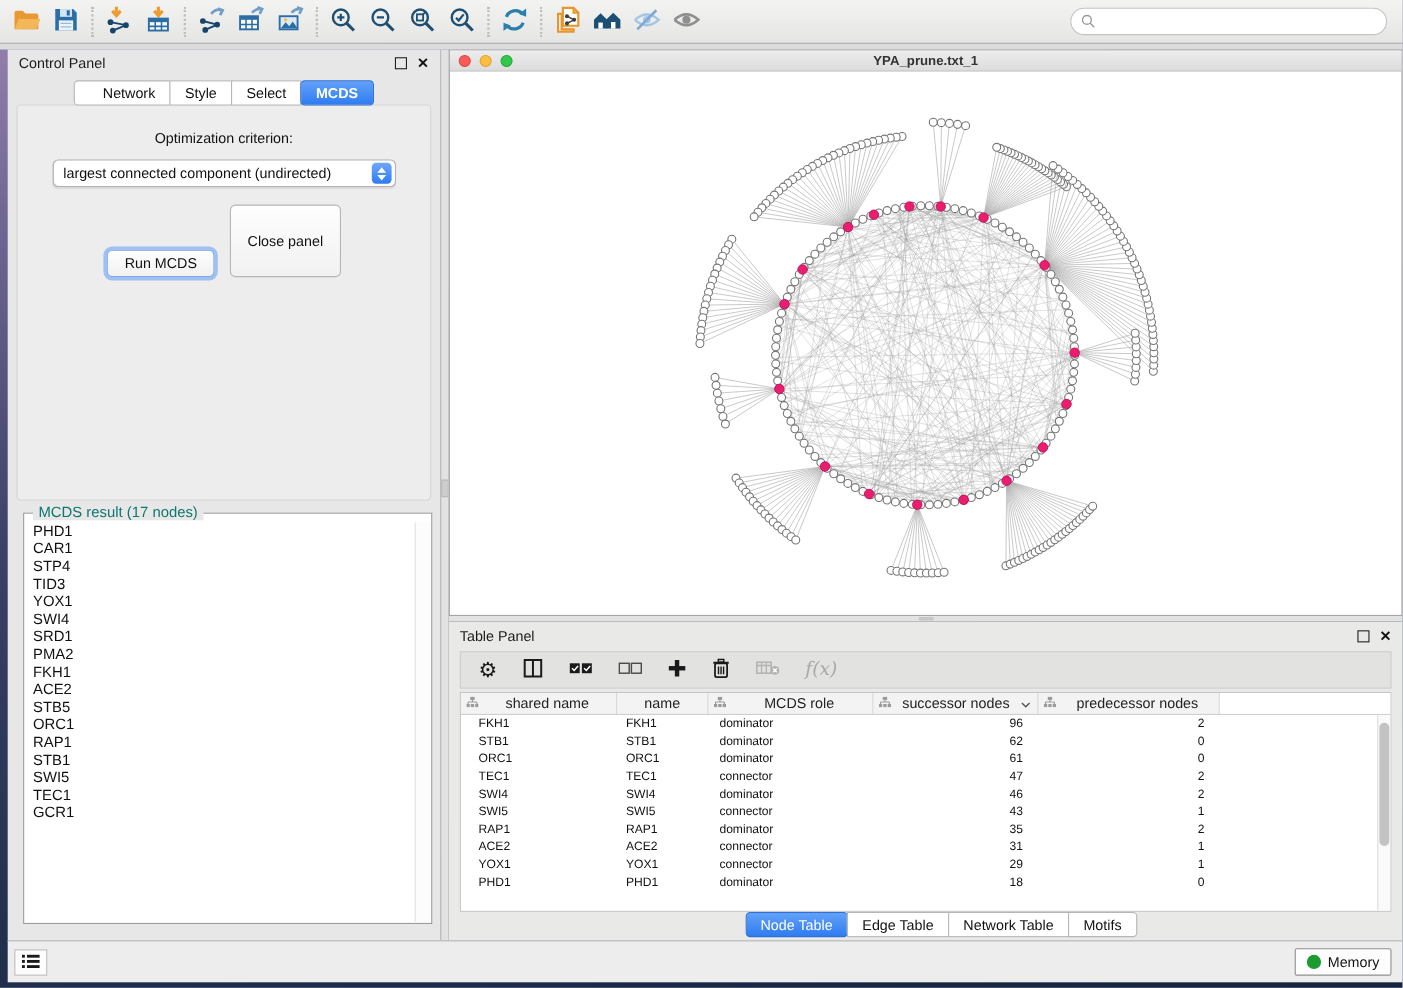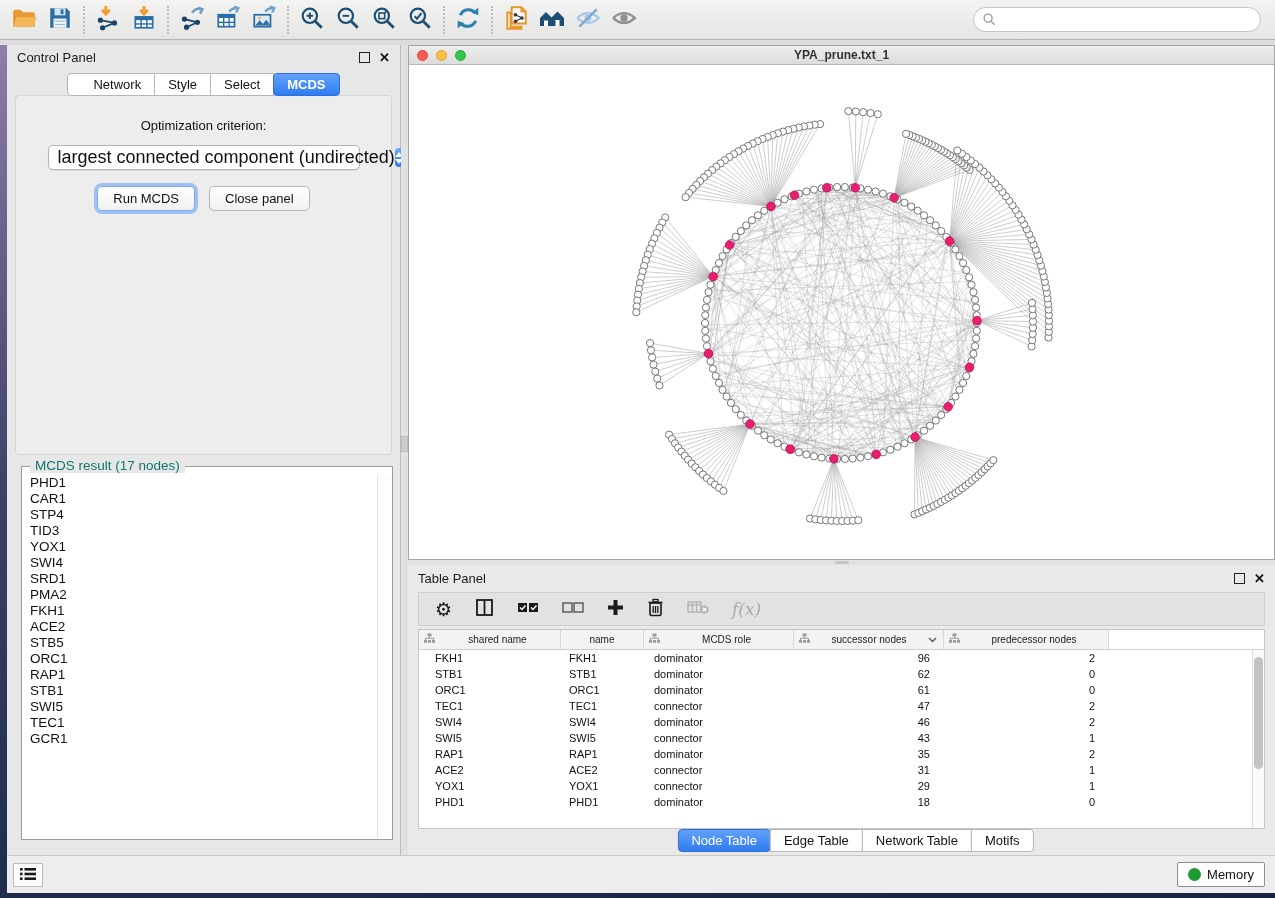--- a/index.html
+++ b/index.html
@@ -28,29 +28,29 @@
   .close-ico{font-size:13px;font-weight:bold;color:#111;line-height:1;}
   .cp-tabs{display:flex;justify-content:center;margin-top:4px;position:relative;z-index:2;}
   .cptab{background:#fff;border:1px solid #b6b6b6;padding:3px 13px;font-size:13px;margin-left:-1px;color:#111;}
   .cptab:first-child{border-radius:4px 0 0 4px;margin-left:0;padding-left:25px;}
   .cptab.last{border-radius:0 4px 4px 0;}
   .cptab.sel{background:linear-gradient(#62a1f8,#2f7cf1);color:#fff;border:1px solid #2e6fd8;border-radius:4px;font-weight:bold;}
   .cp-inner{position:absolute;left:8px;right:8px;top:50px;height:358px;background:#ededed;border:1px solid #d6d6d6;border-radius:4px;}
   .opt-label{text-align:center;font-size:13px;margin-top:22px;color:#111;}
   .dropdown{width:312px;height:25px;margin:12px auto 0 auto;background:#fff;border:1px solid #b3b3b3;border-radius:5px;
     display:flex;align-items:center;box-sizing:border-box;box-shadow:0 1px 1px rgba(0,0,0,.08);}
-  .dropdown .val{flex:1;font-size:18px;padding-left:9px;color:#111;white-space:nowrap;}
+  .dropdown .val{flex:1;font-size:13px;padding-left:9px;color:#111;white-space:nowrap;}
   .dd-step{width:18px;height:19px;margin:2px 3px 2px 0;border-radius:4px;background:linear-gradient(#6fa8f9,#2e7bf2);
     display:flex;flex-direction:column;align-items:center;justify-content:center;gap:2px;}
   .tri-up{width:0;height:0;border-left:4px solid transparent;border-right:4px solid transparent;border-bottom:5px solid #fff;}
   .tri-dn{width:0;height:0;border-left:4px solid transparent;border-right:4px solid transparent;border-top:5px solid #fff;}
   .btn-row{display:flex;justify-content:center;gap:14px;margin-top:16px;}
   .pbtn{font:13px "Liberation Sans",sans-serif;padding:4px 15px;background:linear-gradient(#fefefe,#f1f1f1);
     border:1px solid #b6b6b6;border-radius:5px;color:#111;}
-  .pbtn.focus{box-shadow:0 0 0 3px rgba(106,162,247,.6);border-color:#7ea9e8;}
+  .pbtn.focus{box-shadow:0 0 0 3px rgba(106,162,247,.6);border-color:#7ea9e8;margin-top:41px;}
   .result-group{position:absolute;left:14px;top:421px;width:370px;height:372px;border:1px solid #9c9c9c;background:#fff;}
   .result-legend{position:absolute;top:-9px;left:8px;background:#e7e7e7;padding:0 5px;font-size:13.5px;color:#0f766e;}
   .result-list{position:absolute;left:1px;top:8px;bottom:1px;right:14px;overflow:hidden;}
   .result-item{font-size:13.5px;line-height:16px;padding-left:7px;color:#111;}
   .result-scroll{position:absolute;right:1px;top:8px;bottom:1px;width:13px;background:#fcfcfc;border-left:1px solid #e2e2e2;}
   
   .vsplit{left:401px;top:45px;width:7px;height:810px;background:#e2e2e2;}
   .vsplit .grip{position:absolute;top:391px;left:0;width:7px;height:16px;background:#cdcdcd;border:1px solid #bbb;box-sizing:border-box;}
   .hsplit{left:408px;top:560px;width:867px;height:5px;background:#e2e2e2;}
   .hsplit .grip{position:absolute;left:427px;top:1px;width:14px;height:3px;background:#c6c6c6;border-radius:2px;}
@@ -67,21 +67,21 @@
   .ringnode{fill:#fff;stroke:#767676;stroke-width:1;}
   
   .tablepanel{left:408px;top:565px;width:867px;height:290px;background:#e9e9e7;box-sizing:border-box;}
   .tp-head{height:22px;display:flex;align-items:center;padding:2px 10px 0 10px;font-size:13px;color:#1b1b1b;}
   .tp-toolbar{margin:3px 10px 0 10px;height:34px;background:#e2e2e0;border:1px solid #cfcfcf;
     display:flex;align-items:center;gap:23px;padding-left:16px;box-sizing:border-box;}
   .tico{border:none;background:transparent;padding:0;display:flex;align-items:center;justify-content:center;height:26px;}
   .gear-glyph{font-size:19px;color:#1a1a1a;line-height:1;}
   .fx-label{font:italic 17px "DejaVu Serif",serif;color:#a9a9a9;}
   .tbl{position:absolute;left:10px;right:10px;top:64px;bottom:26px;background:#fff;border:1px solid #c6c6c6;overflow:hidden;}
-  .tbl-header{display:flex;height:19px;border-bottom:1px solid #cfcfcf;background:#f3f3f3;font-size:10px;color:#222;}
+  .tbl-header{display:flex;height:19px;border-bottom:1px solid #cfcfcf;background:#f3f3f3;font-size:13px;color:#222;}
   .th{display:flex;align-items:center;border-right:1px solid #d8d8d8;box-sizing:border-box;height:100%;}
   .th .hicon{margin-left:5px;flex:0 0 auto;}
   .th .hlabel{flex:1;text-align:center;}
   .th.filler{flex:1;border-right:none;background:#fff;}
   .c0{width:142px;} .c1{width:83px;} .c2{width:150px;} .c3{width:150px;} .c4{width:165px;}
   .tbl-rows{position:absolute;left:0;right:11px;top:20px;bottom:0;}
   .tr{display:flex;height:16px;align-items:center;font-size:11px;color:#111;}
   .td{box-sizing:border-box;white-space:nowrap;overflow:hidden;}
   .td.c0{padding-left:16px;} .td.c1{padding-left:8px;} .td.c2{padding-left:10px;}
   .td.num{text-align:right;padding-right:14px;}

